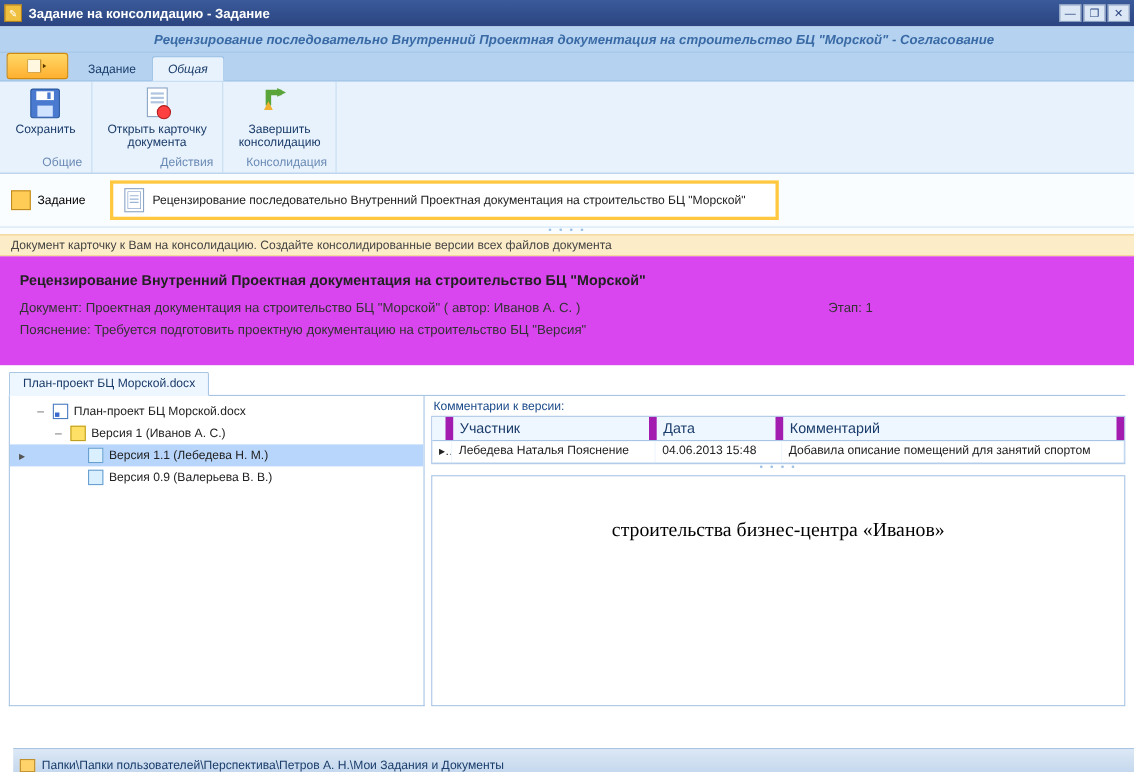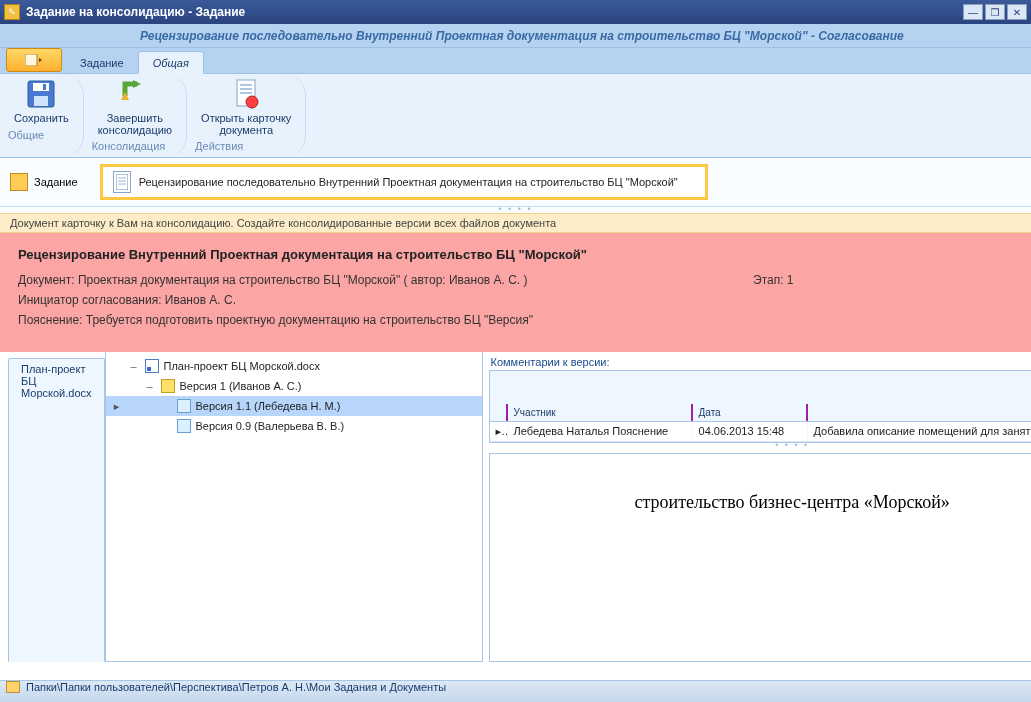--- a/index.html
+++ b/index.html
@@ -12,79 +12,79 @@
 .win-btn { width: 20px; height: 16px; background: #dbe7f5; border: 1px solid #8a9fc0; color: #2b4480; display:flex; align-items:center; justify-content:center; font-size:10px; cursor:pointer; }
 
 .subtitle-bar { background: #b5d3f0; height: 24px; display: flex; align-items: center; padding-left: 140px; color: #3a6aa5; font-style: italic; font-weight: bold; font-size: 12px; border-bottom: 1px solid #9ec2e5; }
 
 .tab-bar { background: #b5d3f0; height: 26px; display: flex; align-items: flex-end; padding-left: 0; border-bottom: 1px solid #9ec2e5; position: relative; }
 .menu-btn { width: 56px; height: 24px; background: linear-gradient(to bottom, #ffd866, #ffb030); border: 1px solid #d08a10; border-radius: 3px; margin: 0 4px 1px 6px; display:flex; align-items:center; justify-content:center; cursor:pointer; color:#5a3a00; }
 .tab { padding: 5px 14px 4px; font-size: 11px; color: #1a3c6a; cursor: pointer; }
 .tab.active { background: #e8f2fc; border: 1px solid #9ec2e5; border-bottom: 1px solid #e8f2fc; border-radius: 3px 3px 0 0; margin-bottom: -1px; font-style: italic; }
 
 .ribbon { background: #e8f2fc; height: 84px; display: flex; border-bottom: 1px solid #9ec2e5; }
-.ribbon-group { border-right: 1px solid #c5ddf2; padding: 2px 8px 13px; display: flex; flex-direction: column; align-items: flex-start; border-radius: 21px; }
+.ribbon-group { border-right: 1px solid #c5ddf2; padding: 2px 8px 0; display: flex; flex-direction: column; align-items: flex-end; }
 .ribbon-items { display: flex; flex: 1; align-items: flex-start; gap: 4px; }
 .ribbon-btn { display: flex; flex-direction: column; align-items: center; padding: 2px 6px; cursor: pointer; text-align: center; min-width: 64px; }
 .ribbon-icon { width: 32px; height: 32px; display:flex; align-items:center; justify-content:center; }
 .ribbon-label { color: #1a3c6a; font-size: 11px; line-height: 12px; margin-top: 2px; }
 .ribbon-group-title { color: #6a8ab5; font-size: 11px; text-align: center; padding: 2px 0 3px; }
 
 .task-bar { background: #fafdff; padding: 6px 8px; display: flex; align-items: center; border-bottom: 1px solid #c5ddf2; }
 .task-left { display: flex; align-items: center; gap: 6px; padding: 2px 10px 2px 2px; }
 .task-left-icon { width: 18px; height: 18px; background: #ffcc55; border: 1px solid #c08a20; }
 .task-box { flex: 0 0 auto; margin-left: 12px; display: flex; align-items: center; gap: 8px; background: #fff; border: 3px solid #ffc840; padding: 4px 10px; width: 608px; }
 .task-doc-icon { width: 18px; height: 22px; background:#fff; border:1px solid #8aa5c5; display:flex; align-items:center; justify-content:center; }
 .task-box-text { font-size: 11px; color: #222; }
 
 .splitter-dots { text-align:center; color:#9ec2e5; font-size:9px; letter-spacing:2px; background:#fafdff; height:6px; line-height:4px; }
 
 .info-banner { background: #fdecc8; color: #444; padding: 3px 10px; border-top: 1px solid #f0d28a; border-bottom: 1px solid #f0d28a; font-size: 11px; }
 
-.details { background: #fca5a5; padding: 14px 18px 22px; }
+.details { background: #d946ef; padding: 14px 18px 22px; }
 .details-title { font-weight: bold; font-size: 13px; color: #222; margin-bottom: 8px; }
 .details-row { font-size: 12px; color: #333; line-height: 20px; }
 .details-grid { display: flex; }
 .details-left { flex: 1; }
 .details-right { width: 260px; }
 
-.lower { display: flex; flex-direction: row; padding: 0 8px; height: 310px; }
+.lower { display: flex; flex-direction: column; padding: 0 8px; height: 310px; }
 .file-tab-row { display:flex; border-bottom: 1px solid #a8c5e5; margin-top: 6px; }
 .file-tab { background: #eef6ff; border: 1px solid #a8c5e5; border-bottom: 1px solid #eef6ff; padding: 4px 12px; font-size: 11px; color: #1a3c6a; border-radius: 2px 2px 0 0; margin-bottom: -1px; cursor: pointer; }
 .lower-body { display: flex; flex: 1; min-height: 0; }
 .tree-panel { width: 378px; border: 1px solid #a8c5e5; border-top:none; padding: 4px 0; overflow: auto; }
 .tree-row { display: flex; align-items: center; height: 20px; padding-left: 4px; font-size: 11px; color: #222; cursor: pointer; }
 .tree-row.selected { background: #b8d6fb; }
 .tree-row .ind { display:inline-block; }
 .tree-toggle { width: 12px; text-align:center; color:#666; }
 .tree-icon { width: 16px; height: 14px; margin: 0 4px; display:inline-flex; align-items:center; justify-content:center; }
 .icon-word { width:14px; height:14px; background:#fff; border:1px solid #4a7ac0; position:relative; }
 .icon-word::after { content:""; position:absolute; bottom:1px; left:1px; width:4px; height:4px; background:#3a6ad0; }
 .icon-check { width:14px; height:14px; background:#ffe066; border:1px solid #c0a020; }
 .icon-doc { width:14px; height:14px; background:#daf0ff; border:1px solid #6aa0d0; }
 .row-marker { width: 14px; text-align:center; color:#555; }
 
 .right-panel { flex: 1; margin-left: 6px; display: flex; flex-direction: column; min-width:0; }
 .comments-title { color: #1a4a8a; font-size: 11px; padding: 4px 2px 2px; }
 .grid { border: 1px solid #a8c5e5; }
 .grid-head { display: flex; background: #eef6ff; border-bottom: 1px solid #a8c5e5; }
-.grid-head .cell { padding: 3px 6px; border-right: 2px solid #a21caf; color: #1a3c6a; font-size: 10px; margin-top: 33px; }
+.grid-head .cell { padding: 3px 6px; border-right: 7px solid #a21caf; color: #1a3c6a; font-size: 13px; }
 .grid-body { }
 .grid-row { display: flex; border-bottom: 1px solid #dce8f5; }
 .grid-row .cell { padding: 3px 6px; font-size: 11px; color: #222; border-right: 1px solid #eef6ff; white-space:nowrap; overflow:hidden; text-overflow:ellipsis; }
 .col-sel { width: 18px; flex: 0 0 18px; text-align:center; }
 .col-user { width: 185px; flex: 0 0 185px; }
 .col-date { width: 115px; flex: 0 0 115px; }
 .col-comment { flex: 1; }
 
 .preview { flex: 1; border: 1px solid #a8c5e5; margin-top: 4px; background:#fff; overflow:auto; padding: 20px; text-align:center; }
 .preview-title { font-family: 'Times New Roman', serif; font-weight: bold; font-size: 30px; color: #000; margin-top: 12px; }
 .preview-sub { font-family: 'Times New Roman', serif; font-size: 18px; color: #000; margin-top: 18px; }
 
-.statusbar { position: absolute; bottom: 0; left:0; right:0; height: 22px; background: linear-gradient(to bottom, #dce8f5, #c5d8ee); border-top: 1px solid #a8c5e5; display:flex; align-items:flex-start; padding: 0 6px; gap:6px; }
+.statusbar { position: absolute; bottom: 0; left:12px; right:0; height: 22px; background: linear-gradient(to bottom, #dce8f5, #c5d8ee); border-top: 1px solid #a8c5e5; display:flex; align-items:flex-end; padding: 0 6px; gap:6px; }
 .folder-icon { width:14px; height:12px; background:#ffd36a; border:1px solid #c09030; }
 .status-text { color: #1a3c6a; font-size: 11px; }
 
 svg { display:block; }
 </style>
 </head>
 <body>
 
 <div class="titlebar">
   <span class="titlebar-icon">✎</span>
@@ -123,51 +123,51 @@
               <rect x="18" y="6" width="3" height="6" fill="#4a7ad0"></rect>
             </svg>
         </div>
         <div class="ribbon-label">Сохранить</div>
       </div>
     </div>
     <div class="ribbon-group-title">Общие</div>
   </div>
   <div class="ribbon-group">
     <div class="ribbon-items">
-      <div class="ribbon-btn">
-        <div class="ribbon-icon">
-          <svg width="32" height="32" viewBox="0 0 32 32">
-              <path d="M6 18 L6 6 L18 6" fill="none" stroke="#5aa53a" stroke-width="5"></path>
-              <path d="M14 2 L22 6 L14 10 z" fill="#5aa53a"></path>
-              <path d="M6 14 L2 22 L10 22 z" fill="#f0b030"></path>
-            </svg>
-        </div>
-        <div class="ribbon-label" style="white-space:pre-line">Завершить
-консолидацию</div>
-      </div>
-    </div>
-    <div class="ribbon-group-title">Консолидация</div>
-  </div>
-  <div class="ribbon-group">
-    <div class="ribbon-items">
       <div class="ribbon-btn" style="min-width:100px">
         <div class="ribbon-icon">
           <svg width="32" height="32" viewBox="0 0 32 32">
               <rect x="7" y="2" width="18" height="26" fill="#fff" stroke="#8aa5c5"></rect>
               <rect x="10" y="6" width="12" height="2" fill="#b0c5e0"></rect>
               <rect x="10" y="10" width="12" height="2" fill="#b0c5e0"></rect>
               <rect x="10" y="14" width="12" height="2" fill="#b0c5e0"></rect>
               <circle cx="22" cy="24" r="6" fill="#ff4040" stroke="#b02020"></circle>
             </svg>
         </div>
         <div class="ribbon-label" style="white-space:pre-line">Открыть карточку
 документа</div>
       </div>
     </div>
     <div class="ribbon-group-title">Действия</div>
+  </div>
+  <div class="ribbon-group">
+    <div class="ribbon-items">
+      <div class="ribbon-btn">
+        <div class="ribbon-icon">
+          <svg width="32" height="32" viewBox="0 0 32 32">
+              <path d="M6 18 L6 6 L18 6" fill="none" stroke="#5aa53a" stroke-width="5"></path>
+              <path d="M14 2 L22 6 L14 10 z" fill="#5aa53a"></path>
+              <path d="M6 14 L2 22 L10 22 z" fill="#f0b030"></path>
+            </svg>
+        </div>
+        <div class="ribbon-label" style="white-space:pre-line">Завершить
+консолидацию</div>
+      </div>
+    </div>
+    <div class="ribbon-group-title">Консолидация</div>
   </div>
 </div>
 
 <div class="task-bar">
   <div class="task-left">
     <span class="task-left-icon"></span>
     <span>Задание</span>
   </div>
   <div class="task-box">
     <span class="task-doc-icon">
@@ -185,21 +185,20 @@
 
 <div class="info-banner">
   <span>Документ карточку к Вам на консолидацию. Создайте консолидированные версии всех файлов документа</span>
 </div>
 
 <div class="details">
   <div class="details-title">Рецензирование Внутренний Проектная документация на строительство БЦ "Морской"</div>
   <div class="details-grid">
     <div class="details-left">
       <div class="details-row">Документ: Проектная документация на строительство БЦ "Морской" ( автор: Иванов А. С. )</div>
-      <div class="details-row">Инициатор согласования: Иванов А. С.</div>
       <div class="details-row">Пояснение: Требуется подготовить проектную документацию на строительство БЦ "Версия"</div>
     </div>
     <div class="details-right">
       <div class="details-row">Этап: 1</div>
     </div>
   </div>
 </div>
 
 <div class="lower">
   <div class="file-tab-row">
@@ -245,33 +244,34 @@
       </div>
     </div>
 
     <div class="right-panel">
       <div class="comments-title">Комментарии к версии:</div>
       <div class="grid">
         <div class="grid-head">
           <div class="cell col-sel"></div>
           <div class="cell col-user">Участник</div>
           <div class="cell col-date">Дата</div>
+          <div class="cell col-comment">Комментарий</div>
         </div>
         <div class="grid-body">
           <div class="grid-row">
             <div class="cell col-sel">▸</div>
             <div class="cell col-user">Лебедева Наталья Пояснение</div>
             <div class="cell col-date">04.06.2013 15:48</div>
             <div class="cell col-comment">Добавила описание помещений для занятий спортом</div>
           </div>
         </div>
       </div>
       <div class="splitter-dots" style="background:transparent">• • • •</div>
       <div class="preview">
-        <div class="preview-sub">строительство бизнес-центра «Морской»</div>
+        <div class="preview-sub">строительства бизнес-центра «Иванов»</div>
       </div>
     </div>
   </div>
 </div>
 
 <div class="statusbar">
   <span class="folder-icon"></span>
   <span class="status-text">Папки\Папки пользователей\Перспектива\Петров А. Н.\Мои Задания и Документы</span>
 </div>
 

